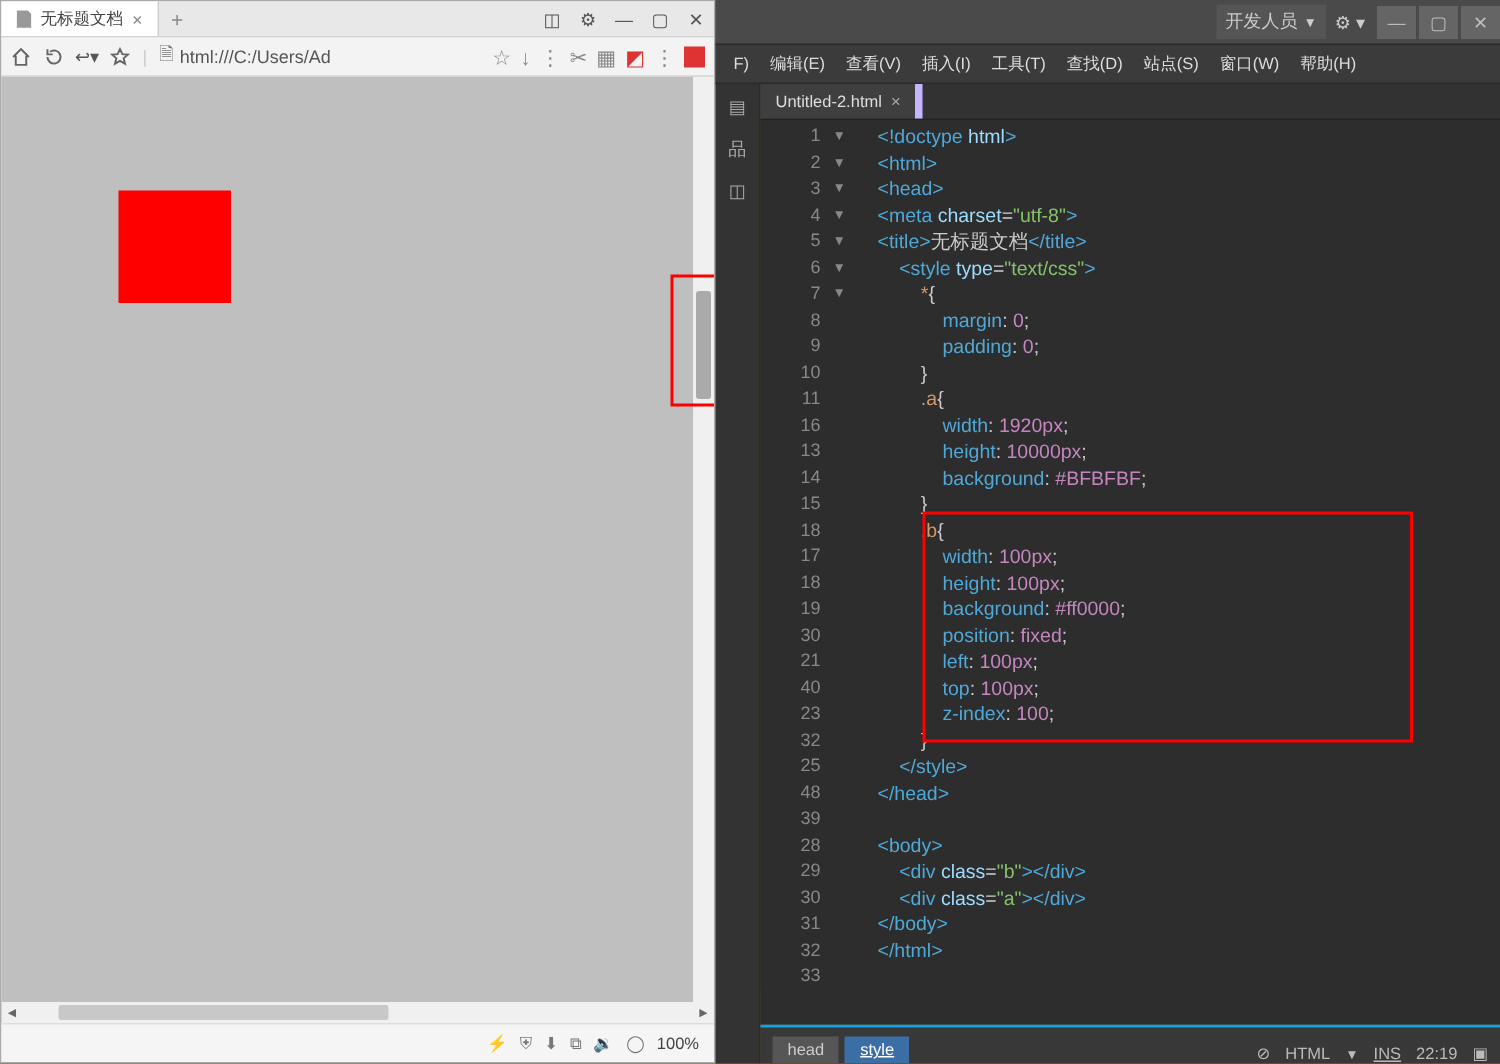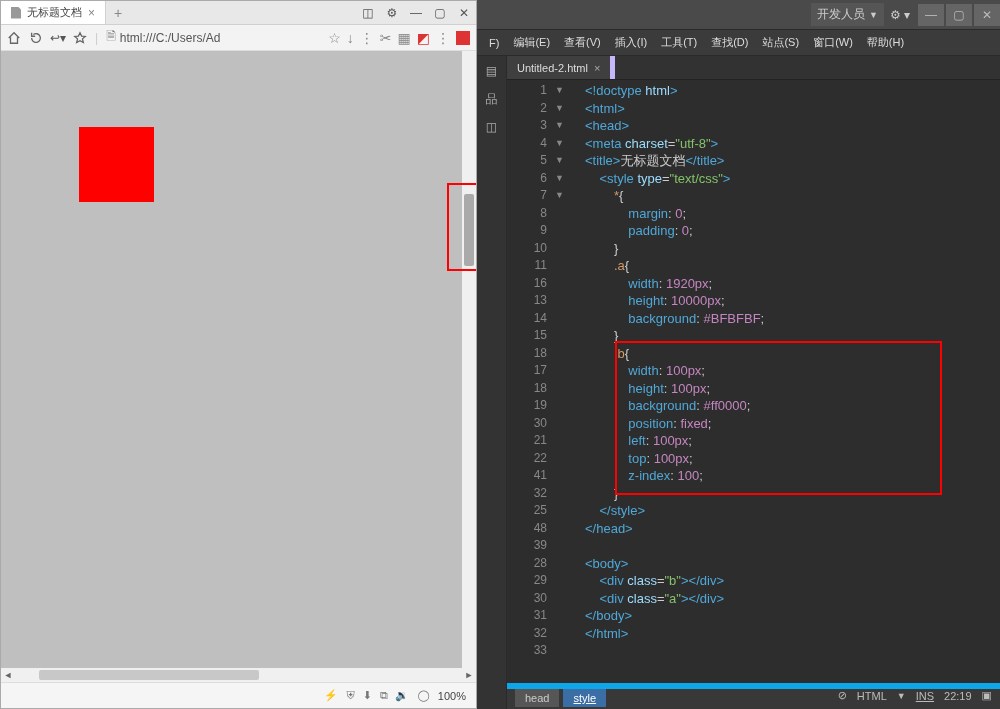--- a/index.html
+++ b/index.html
@@ -65,21 +65,21 @@
 .lines .t-attr { color: #9cdcfe; }
 .lines .t-str { color: #84c26a; }
 .lines .t-sel { color: #d19a66; }
 .lines .t-prop { color: #4fa8d8; }
 .lines .t-val { color: #c586c0; }
 .lines .t-num { color: #c586c0; }
 .lines .t-punc { color: #ccc; }
 .lines .t-txt { color: #ccc; }
 .code .annot2 { position: absolute; border: 2px solid red; pointer-events: none; }
 
-.crumbs { height: 26px; background: #383838; display: flex; align-items: flex-start; padding: 0 8px; gap: 4px; border-top: 6px solid #0ea5e9; font-size: 11px; }
+.crumbs { height: 26px; background: #383838; display: flex; align-items: flex-end; padding: 0 8px; gap: 4px; border-top: 2px solid #0ea5e9; font-size: 11px; }
 .crumb { padding: 3px 10px; background: #4a6; color: #fff; position: relative; }
 .crumb.c1 { background: #565656; color: #ccc; }
 .crumb.c2 { background: #3a6ea5; text-decoration: underline; }
 .status-right { margin-left: auto; display: flex; align-items: center; gap: 10px; color: #bbb; }
 .status-right .carat { font-size: 9px; }
 </style>
 </head>
 <body>
 
 <div class="browser">
@@ -215,22 +215,22 @@
             <div>16</div>
             <div>13</div>
             <div>14</div>
             <div>15</div>
             <div>18</div>
             <div>17</div>
             <div>18</div>
             <div>19</div>
             <div>30</div>
             <div>21</div>
-            <div>22</div>
-            <div>41</div>
+            <div>40</div>
+            <div>23</div>
             <div>32</div>
             <div>25</div>
             <div>48</div>
             <div>39</div>
             <div>28</div>
             <div>29</div>
             <div>30</div>
             <div>31</div>
             <div>32</div>
             <div>33</div>

